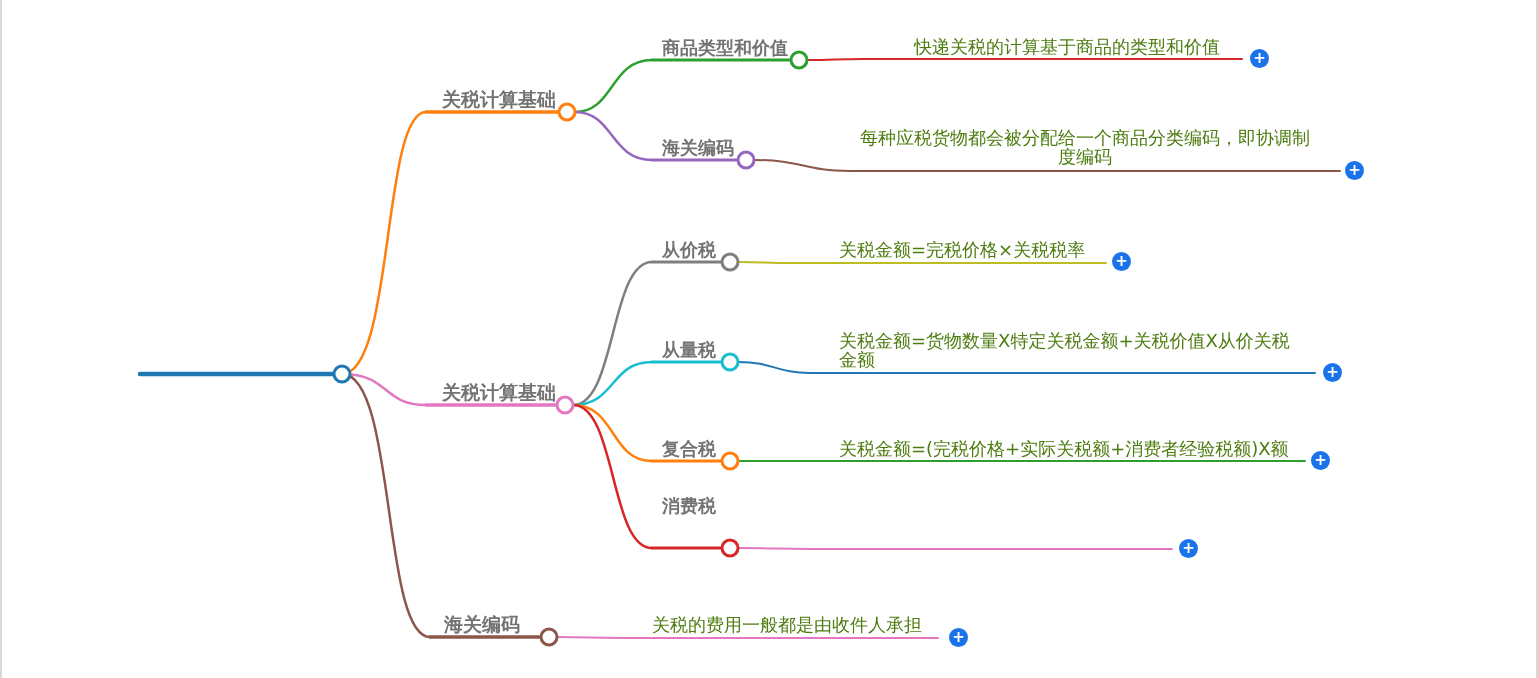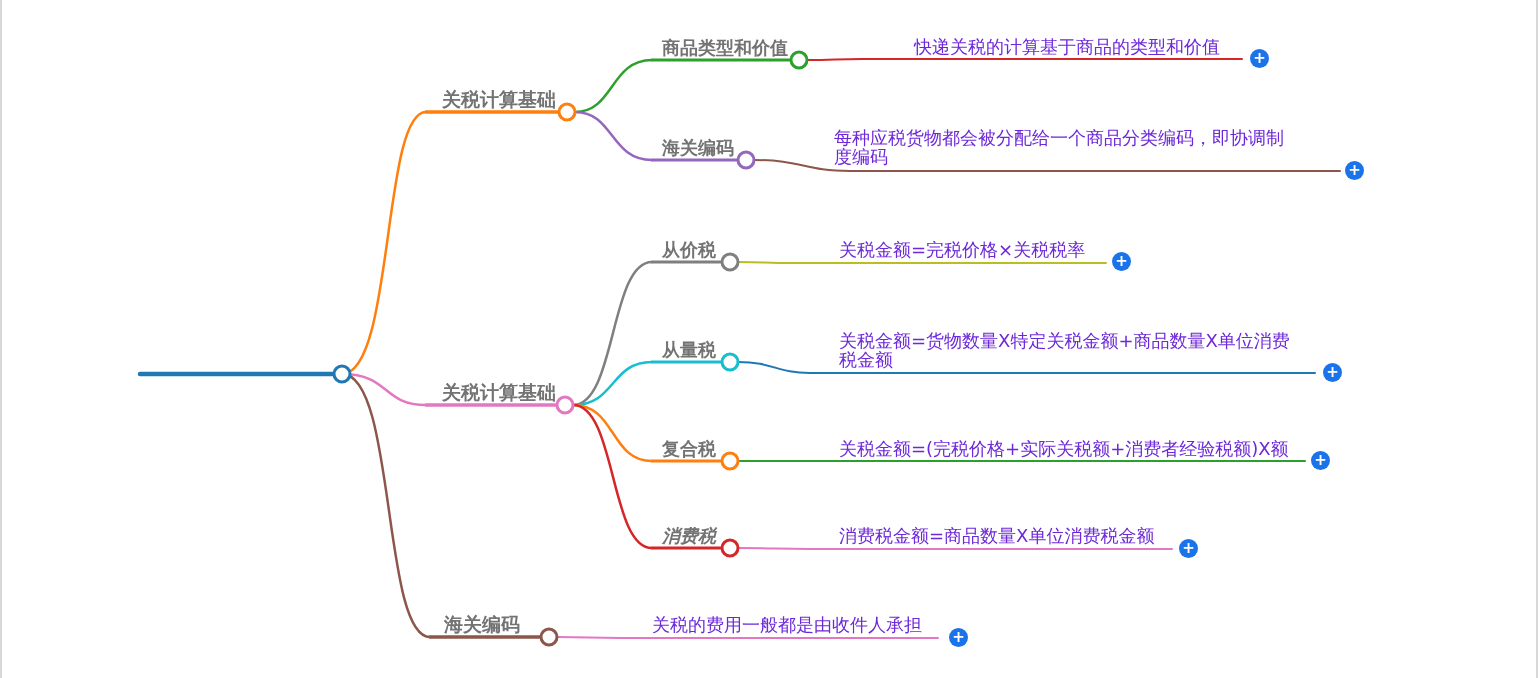--- a/index.html
+++ b/index.html
@@ -18,21 +18,21 @@
     position:absolute;
     font-weight:bold;
     color:#737373;
     font-size:19px;
     line-height:22px;
     white-space:nowrap;
   }
   .node-label.leaf{font-size:18px;}
   .node-desc{
     position:absolute;
-    color:#6d28d9;
+    color:#4d7c0f;
     font-size:18px;
     line-height:19px;
   }
   .nowrap{white-space:nowrap;}
   .plus-btn{
     position:absolute;
     width:19px;height:19px;
     border-radius:50%;
     background:#1a73e8;
     color:#ffffff;
@@ -95,28 +95,27 @@
 
   <div class="node-label" style="left:440px;top:88px;">关税计算基础</div>
   <div class="node-label" style="left:440px;top:381px;">关税计算基础</div>
   <div class="node-label" style="left:442px;top:613px;">海关编码</div>
 
   <div class="node-label leaf" style="left:660px;top:37px;">商品类型和价值</div>
   <div class="node-label leaf" style="left:660px;top:137px;">海关编码</div>
   <div class="node-label leaf" style="left:660px;top:239px;text-align:center;">从价税</div>
   <div class="node-label leaf" style="left:660px;top:339px;">从量税</div>
   <div class="node-label leaf" style="left:660px;top:438px;">复合税</div>
-  <div class="node-label leaf" style="left:660px;top:525px;font-style:italic;">消费税</div>
+  <div class="node-label leaf" style="left:660px;top:495px;">消费税</div>
 
   <div class="node-desc nowrap" style="left:912px;top:37px;">快递关税的计算基于商品的类型和价值</div>
-  <div class="node-desc" style="left:832px;top:128px;width:462px;">每种应税货物都会被分配给一个商品分类编码，即协调制度编码</div>
+  <div class="node-desc" style="left:852px;top:128px;width:462px;text-align:center;">每种应税货物都会被分配给一个商品分类编码，即协调制度编码</div>
   <div class="node-desc nowrap" style="left:837px;top:240px;">关税金额=完税价格×关税税率</div>
-  <div class="node-desc" style="left:837px;top:331px;width:452px;">关税金额=货物数量X特定关税金额+商品数量X单位消费税金额</div>
+  <div class="node-desc" style="left:837px;top:331px;width:452px;">关税金额=货物数量X特定关税金额+关税价值X从价关税金额</div>
   <div class="node-desc nowrap" style="left:837px;top:439px;">关税金额=(完税价格+实际关税额+消费者经验税额)X额</div>
-  <div class="node-desc nowrap" style="left:837px;top:526px;">消费税金额=商品数量X单位消费税金额</div>
   <div class="node-desc nowrap" style="left:650px;top:615px;">关税的费用一般都是由收件人承担</div>
 
   <div class="plus-btn" style="left:1248px;top:49px;">+</div>
   <div class="plus-btn" style="left:1343px;top:161px;">+</div>
   <div class="plus-btn" style="left:1110px;top:252px;">+</div>
   <div class="plus-btn" style="left:1321px;top:363px;">+</div>
   <div class="plus-btn" style="left:1309px;top:451px;">+</div>
   <div class="plus-btn" style="left:1177px;top:539px;">+</div>
   <div class="plus-btn" style="left:947px;top:628px;">+</div>
 

